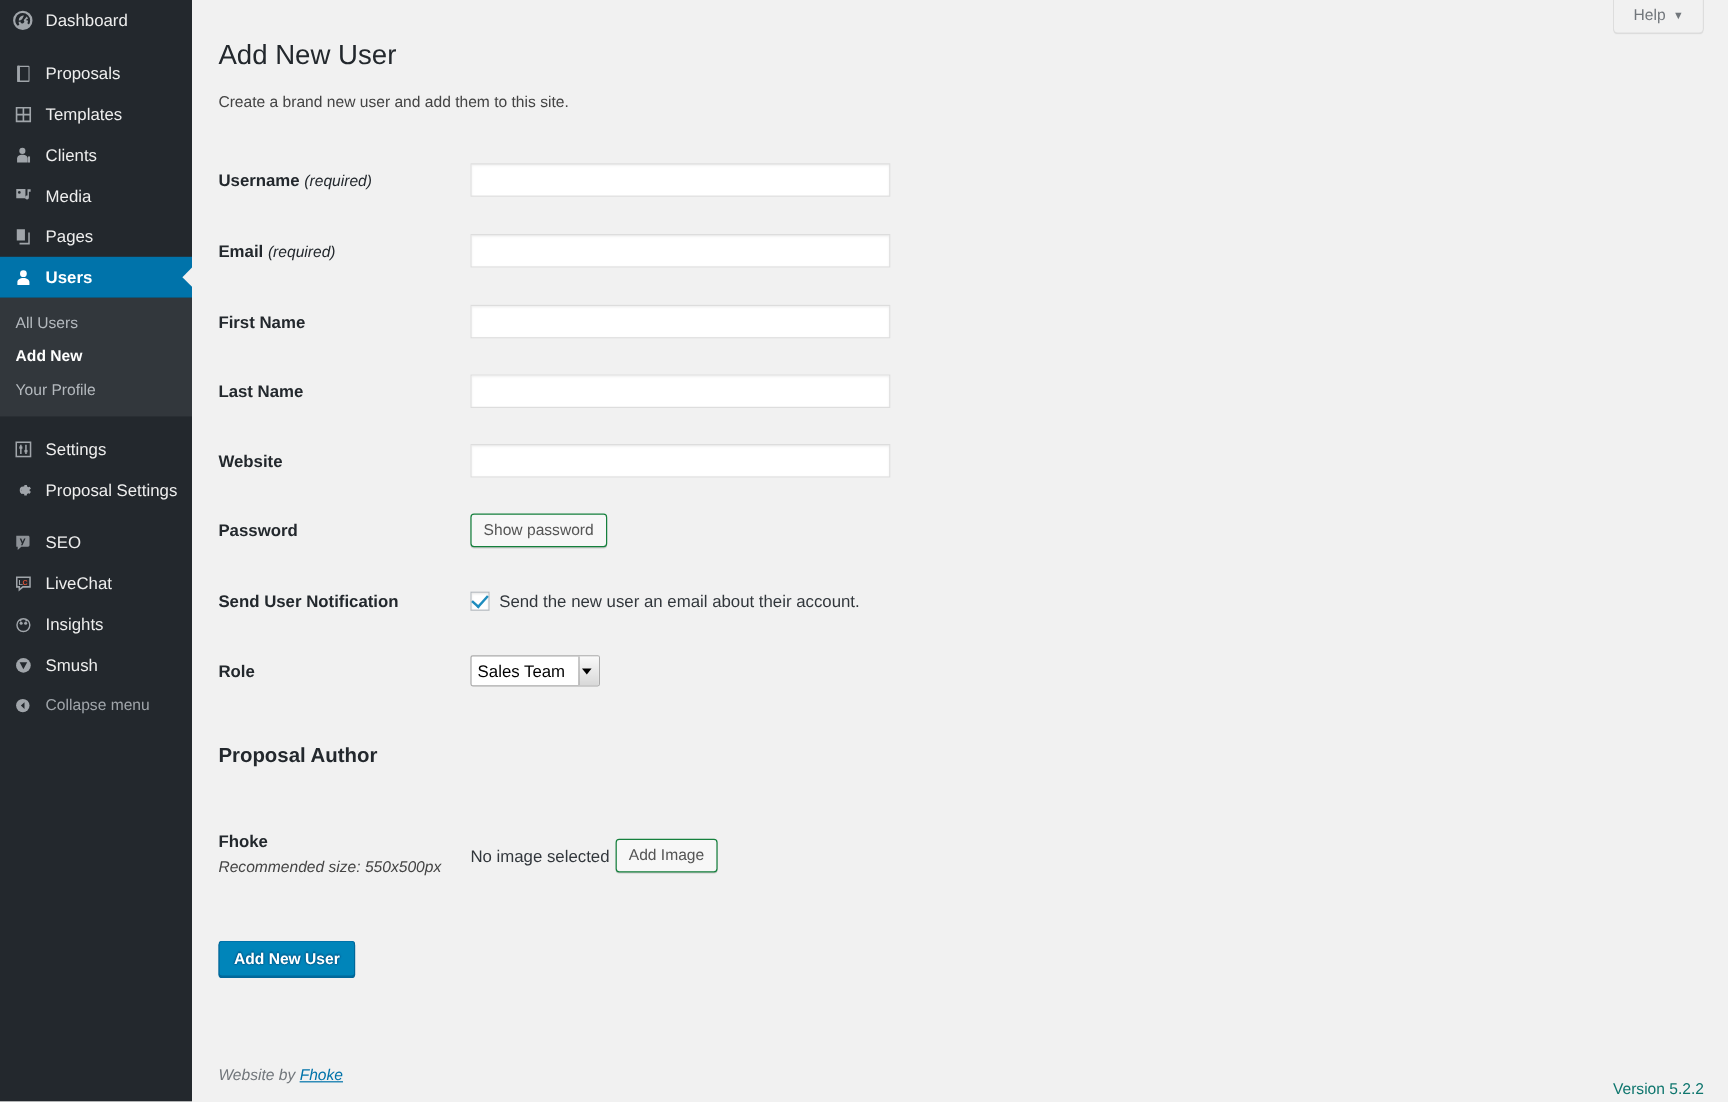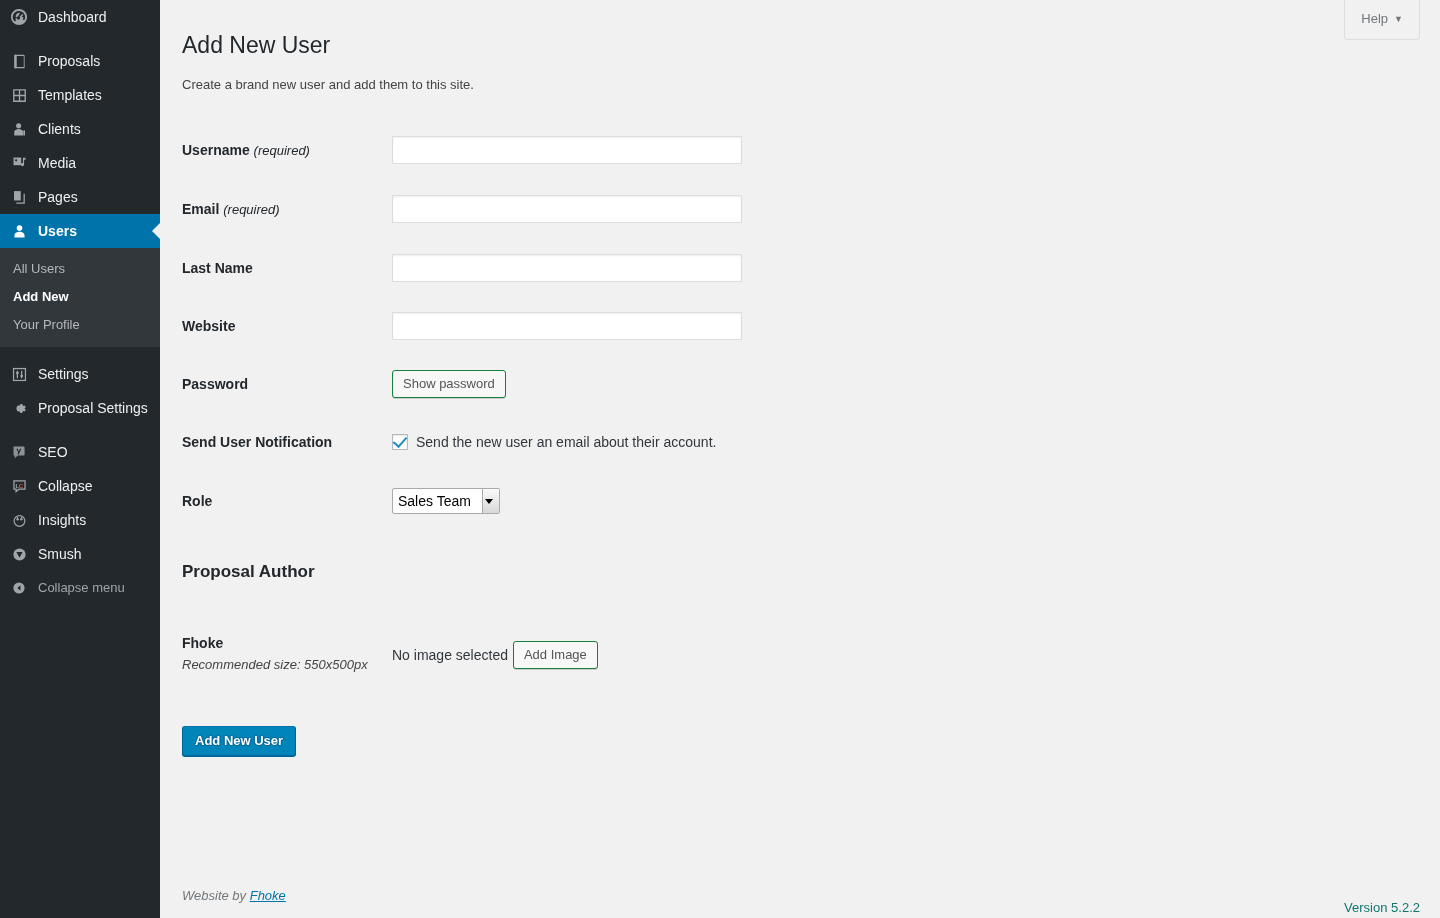--- a/index.html
+++ b/index.html
@@ -83,21 +83,21 @@
   .show-settings {
     display: inline-block;
     background: #f1f1f1;
     border: 1px solid #ddd;
     border-top: none;
     border-radius: 0 0 4px 4px;
     padding: 6px 16px 6px 16px;
     font-size: 13px;
     color: #72777c;
     cursor: pointer;
-    line-height: 25px;
+    line-height: 14px;
     box-shadow: 0 1px 1px -1px rgba(0,0,0,.1);
   }
   .show-settings .caret { font-size: 9px; padding-left: 6px; position: relative; top: -1px;}
 
   .wrap { padding: 10px 20px 0 22px; }
   h1.page-title {
     font-size: 23px;
     font-weight: 400;
     color: #23282d;
     margin: 12px 0 0 0;
@@ -397,21 +397,21 @@
   </div>
 
   <div class="menu-item">
     <span class="ico">
       <svg width="17" height="17" viewBox="0 0 20 20">
           <path fill="none" stroke="currentColor" stroke-width="1.5" d="M3.5 3.5h13v9.5h-7l-3.5 3v-3H3.5z"></path>
           <text x="5.3" y="11.2" font-size="7" font-family="Liberation Sans, sans-serif" font-weight="bold" fill="currentColor">L</text>
           <text x="9.2" y="11.2" font-size="7" font-family="Liberation Sans, sans-serif" font-weight="bold" fill="#d65136">C</text>
         </svg>
     </span>
-    <span class="mi-label">Collapse</span>
+    <span class="mi-label">LiveChat</span>
   </div>
 
   <div class="menu-item">
     <span class="ico">
       <svg width="17" height="17" viewBox="0 0 20 20">
           <circle fill="none" stroke="currentColor" stroke-width="1.4" cx="10" cy="10.5" r="6.3"></circle>
           <circle fill="currentColor" cx="7.8" cy="8.6" r="1.5"></circle>
           <circle fill="currentColor" cx="12.2" cy="8.6" r="1.5"></circle>
           <path fill="none" stroke="currentColor" stroke-width="1.3" d="M6.3 5.2l1.6 1.6M13.7 5.2l-1.6 1.6"></path>
         </svg>
@@ -462,20 +462,28 @@
               <span class="req">(required)</span>
             </th>
             <td>
               <input class="regular-text" type="text" value="" style="">
             </td>
           </tr>
           <tr>
             <th>
               <span>Email</span>
               <span class="req">(required)</span>
+            </th>
+            <td>
+              <input class="regular-text" type="text" value="" style="">
+            </td>
+          </tr>
+          <tr>
+            <th>
+              <span>First Name</span>
             </th>
             <td>
               <input class="regular-text" type="text" value="" style="">
             </td>
           </tr>
           <tr>
             <th>
               <span>Last Name</span>
             </th>
             <td>

